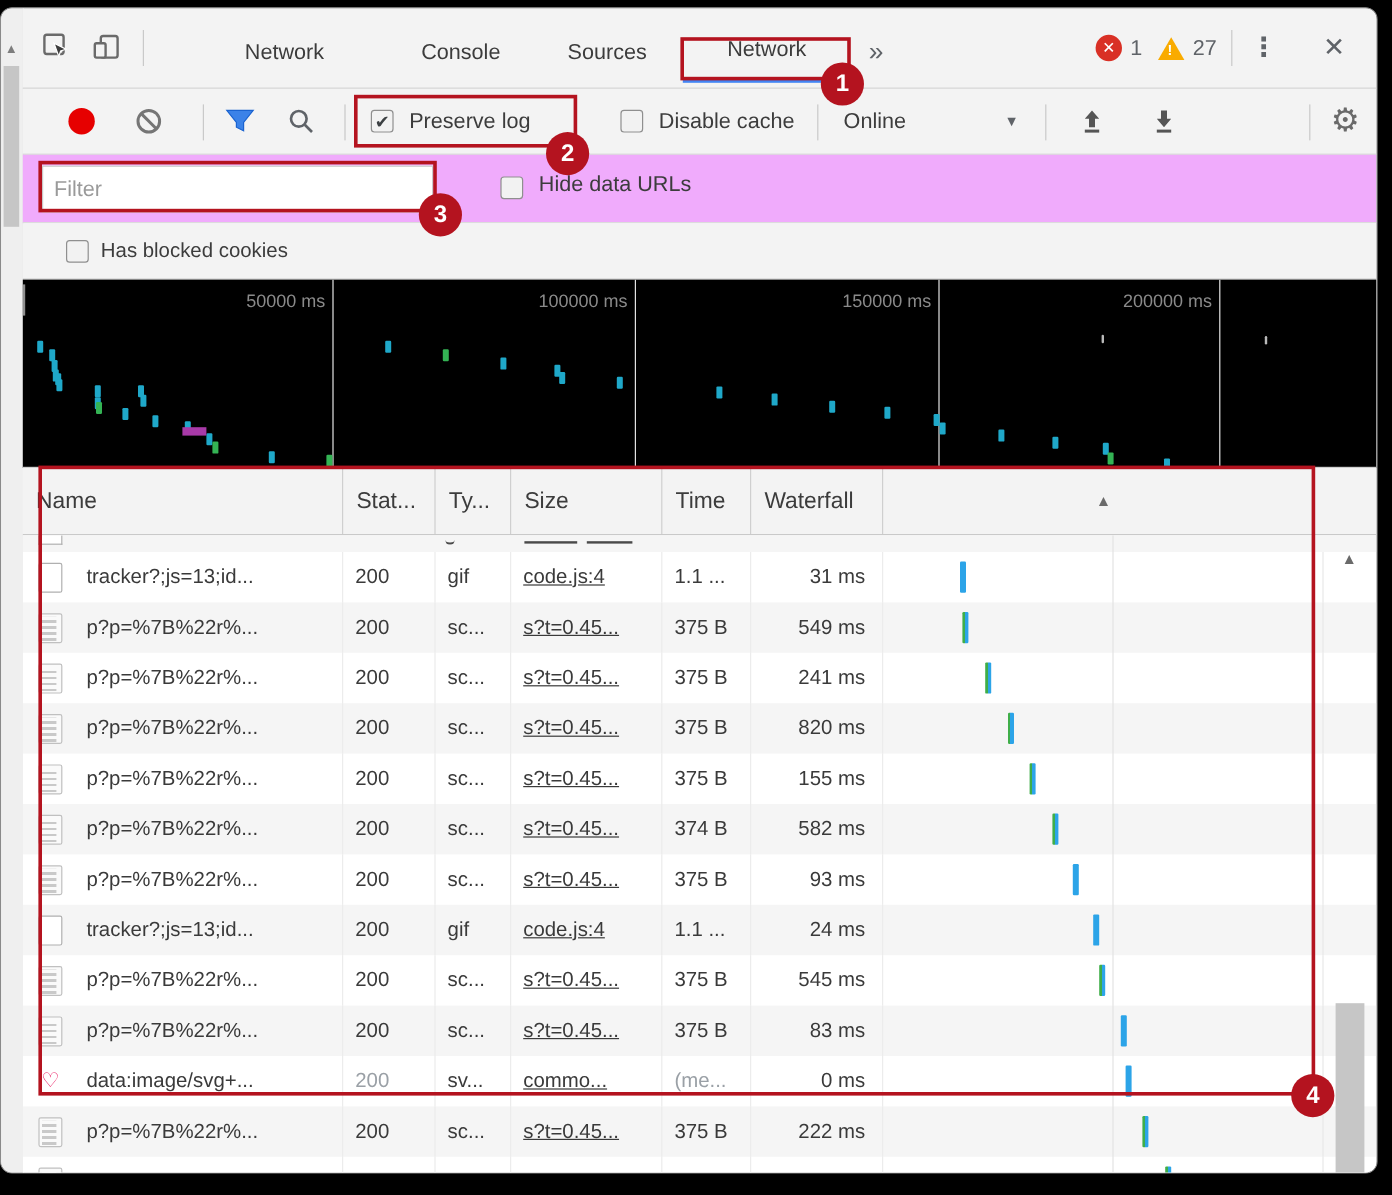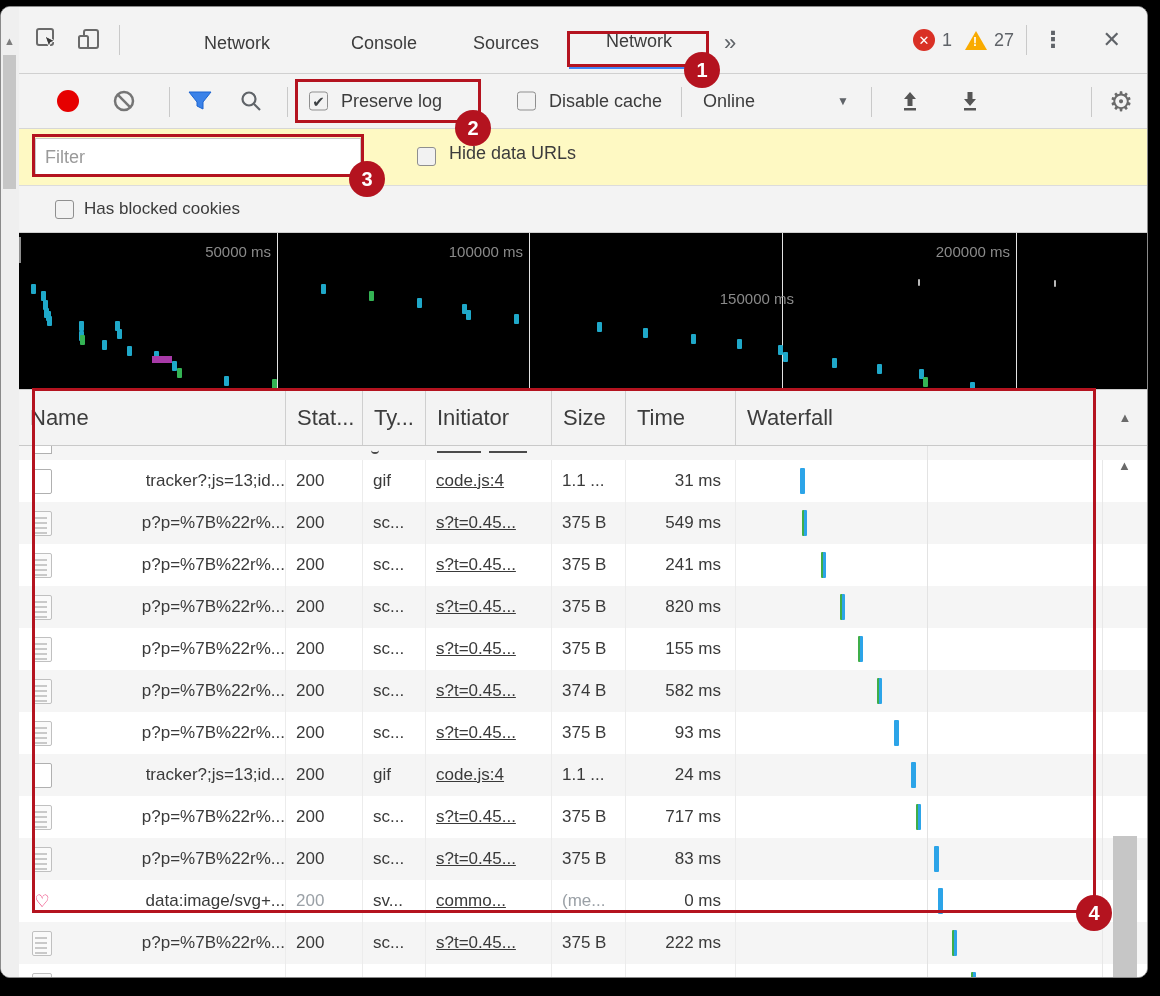--- a/index.html
+++ b/index.html
@@ -33,21 +33,21 @@
   .ntool{position:relative;height:54px;background:#f3f3f3;border-bottom:1px solid #d6d6d6;}
   .ntool .item{position:absolute;top:50%;transform:translateY(-50%);}
   .recdot{width:22px;height:22px;border-radius:50%;background:var(--record-red);}
   .cb{width:19px;height:19px;border:1.5px solid #8f8f8f;border-radius:3px;background:#f2f2f2;box-sizing:border-box;
     display:flex;align-items:center;justify-content:center;font-size:15px;color:#3c4043;font-weight:bold;}
   .lbl{font-size:18px;color:#3c3c3c;white-space:nowrap;}
   .caret{font-size:12px;color:#5f6368;}
   .tool-gray{color:#6a6a6a;}
 
   
-  .frow{position:relative;height:56px;background:#fef9c3;border-bottom:1px solid #dcdcdc;}
+  .frow{position:relative;height:56px;background:#f0abfc;border-bottom:1px solid #dcdcdc;}
   .filterbox{position:absolute;left:16px;top:9px;width:326px;height:39px;background:#fff;border:1px solid #c9c9c9;
     box-sizing:border-box;display:flex;align-items:center;padding-left:9px;font-size:18px;color:#9a9a9a;}
 
   
   .prow{position:relative;height:46px;background:#f3f3f3;border-bottom:1px solid #cfcfcf;
     display:flex;align-items:center;padding-left:10px;gap:24px;}
   .pill{font-size:17px;color:#3c3c3c;white-space:nowrap;}
   .pill.active{background:#757575;color:#fff;border-radius:14px;padding:3px 12px;}
   .prow .cbwrap{display:flex;align-items:center;gap:10px;margin-left:26px;}
 
@@ -58,32 +58,32 @@
   .ov-dot{position:absolute;width:5px;height:10px;border-radius:1px;background:var(--dot-teal);}
   .ov-dot.g{background:var(--dot-green);}
   .ov-dot.gray{background:#b9b9b9;height:7px;width:2px;}
   .ov-mag{position:absolute;width:20px;height:7px;background:var(--dot-magenta);}
   .ov-tick{position:absolute;left:0;top:4px;width:2px;height:26px;background:#8f8f8f;}
 
   
   .table{position:relative;height:594px;background:#fff;}
   .grid{display:grid;grid-template-columns:267px 77px 63px 126px 74px 110px 1fr 44px;}
   .thead{height:56px;background:#f3f3f3;border-bottom:1px solid #c9c9c9;box-sizing:border-box;}
-  .th{display:flex;align-items:center;padding-left:11px;font-size:22px;color:#3c3c3c;border-right:1px solid #cfcfcf;
+  .th{display:flex;align-items:center;padding-left:11px;font-size:19px;color:#3c3c3c;border-right:1px solid #cfcfcf;
     white-space:nowrap;overflow:hidden;box-sizing:border-box;}
   .th:nth-child(n+7){border-right:none;}
   .th.sort{justify-content:center;padding-left:0;font-size:13px;color:#6a6a6a;}
   .tbody{position:relative;height:538px;overflow:hidden;}
   .trow{height:42px;}
   .trow.alt{background:#f5f5f5;}
   .trow>div{display:flex;align-items:center;padding-left:10px;font-size:17px;color:#3a3a3a;
     border-right:1px solid #ececec;white-space:nowrap;overflow:hidden;box-sizing:border-box;}
   .trow>div.c-wf,.trow>div.c-sc{border-right:none;padding-left:0;}
   .trow>div.c-wf{border-right:1px solid #e8e8e8;position:relative;}
-  .c-name{padding-left:13px !important;gap:4px;justify-content:space-between;}
+  .c-name{padding-left:13px !important;gap:20px;}
   .c-time{justify-content:flex-end;padding-right:14px;}
   .link{text-decoration:underline;}
   .muted{color:#9aa0a6 !important;}
   .icon-doc{width:20px;height:25px;background:#fff;border:1.5px solid #b0b0b0;border-radius:2px;box-sizing:border-box;flex:none;}
   .icon-script{width:20px;height:25px;background:#fafafa;border:1.5px solid #c0c0c0;border-radius:2px;box-sizing:border-box;flex:none;
     background-image:repeating-linear-gradient(#fafafa 0 3px,#c9c9c9 3px 5px);background-size:12px 22px;background-position:2px 2px;background-repeat:no-repeat;}
   .icon-heart{width:20px;height:25px;display:flex;align-items:center;justify-content:center;color:#e91e63;font-size:17px;flex:none;}
   .wfbar{position:absolute;top:8px;width:5px;height:26px;border-radius:1px;background:var(--bar-blue);}
   .wfbar.gb{background:linear-gradient(to right,var(--bar-green) 0 40%,var(--bar-blue) 40% 100%);}
   .wfline{position:absolute;top:0;bottom:0;width:1px;background:#e3e3e3;}
@@ -204,21 +204,21 @@
       </span>
     </div>
 
     <div class="overview" id="overview">
       <div class="ov-tick"></div>
     <div class="ov-grid" style="left: 258px;"></div>
         <div class="ov-label" style="left: 102px;">50000 ms</div>
         <div class="ov-grid" style="left: 510px;"></div>
         <div class="ov-label" style="left: 354px;">100000 ms</div>
         <div class="ov-grid" style="left: 763px;"></div>
-        <div class="ov-label" style="left: 625px; margin-top: 47px;">150000 ms</div>
+        <div class="ov-label" style="left: 607px;">150000 ms</div>
         <div class="ov-grid" style="left: 997px;"></div>
         <div class="ov-label" style="left: 841px;">200000 ms</div>
         <div class="ov-dot" style="left: 12px; top: 51px;"></div>
         <div class="ov-dot" style="left: 22px; top: 58px;"></div>
         <div class="ov-dot" style="left: 24px; top: 67px;"></div>
         <div class="ov-dot" style="left: 25px; top: 75px;"></div>
         <div class="ov-dot" style="left: 27px; top: 78px;"></div>
         <div class="ov-dot" style="left: 28px; top: 83px;"></div>
         <div class="ov-dot" style="left: 60px; top: 88px;"></div>
         <div class="ov-dot" style="left: 60px; top: 98px;"></div>
@@ -252,21 +252,20 @@
         <div class="ov-dot gray" style="left: 899px; top: 46px;"></div>
         <div class="ov-dot gray" style="left: 1035px; top: 47px;"></div>
         <div class="ov-mag" style="left: 133px; top: 123px;"></div>
       </div>
 
     <div class="table">
       <div class="thead grid" id="thead">
           <div class="th">Name</div>
           <div class="th">Stat...</div>
           <div class="th">Ty...</div>
-          <div class="th">Initiator</div>
           <div class="th">Size</div>
           <div class="th">Time</div>
           <div class="th">Waterfall</div>
           <div class="th sort">▲</div>
         </div>
       <div class="tbody" id="tbody">
         <div class="sliver">
           <div class="ic"></div>
           <div class="g"></div>
           <div class="u1"></div>
@@ -413,21 +412,21 @@
               <div class="c-name">
                 <span class="icon-script"></span>
                 <span>p?p=%7B%22r%...</span>
               </div>
               <div>200</div>
               <div>sc...</div>
               <div>
                 <span class="link">s?t=0.45...</span>
               </div>
               <div>375 B</div>
-              <div class="c-time">717 ms</div>
+              <div class="c-time">545 ms</div>
               <div class="c-wf">
                 <div class="wfbar gb" style="left: 180px;"></div>
               </div>
               <div class="c-sc"></div>
             </div>
             <div class="trow grid alt">
               <div class="c-name">
                 <span class="icon-script"></span>
                 <span>p?p=%7B%22r%...</span>
               </div>

